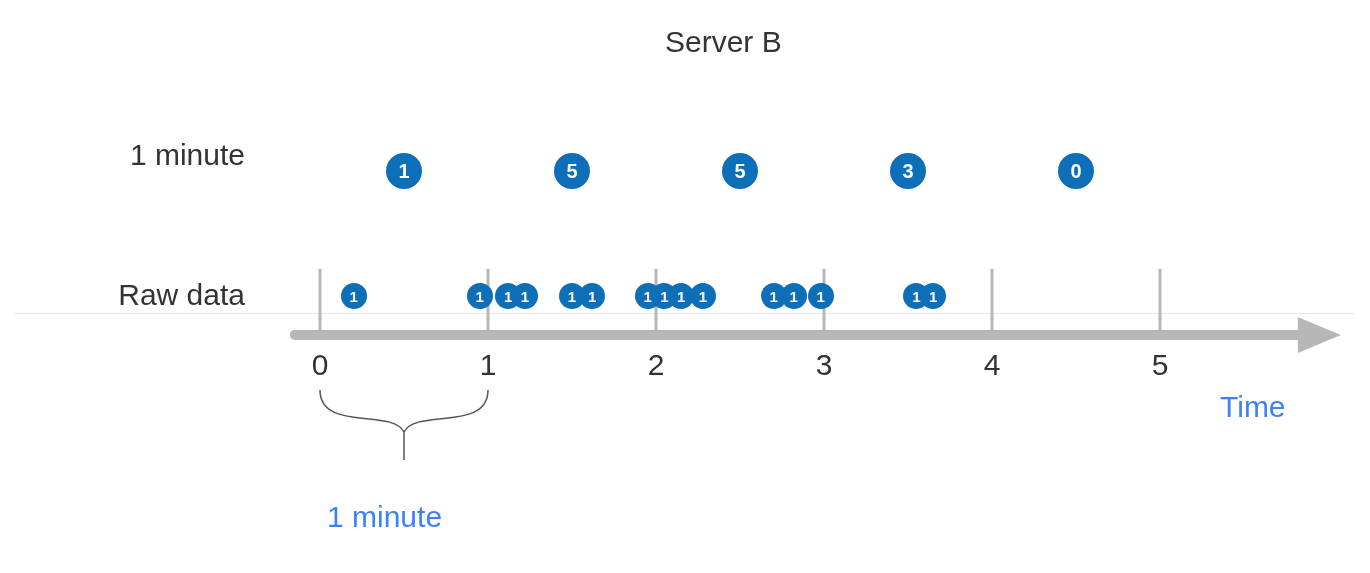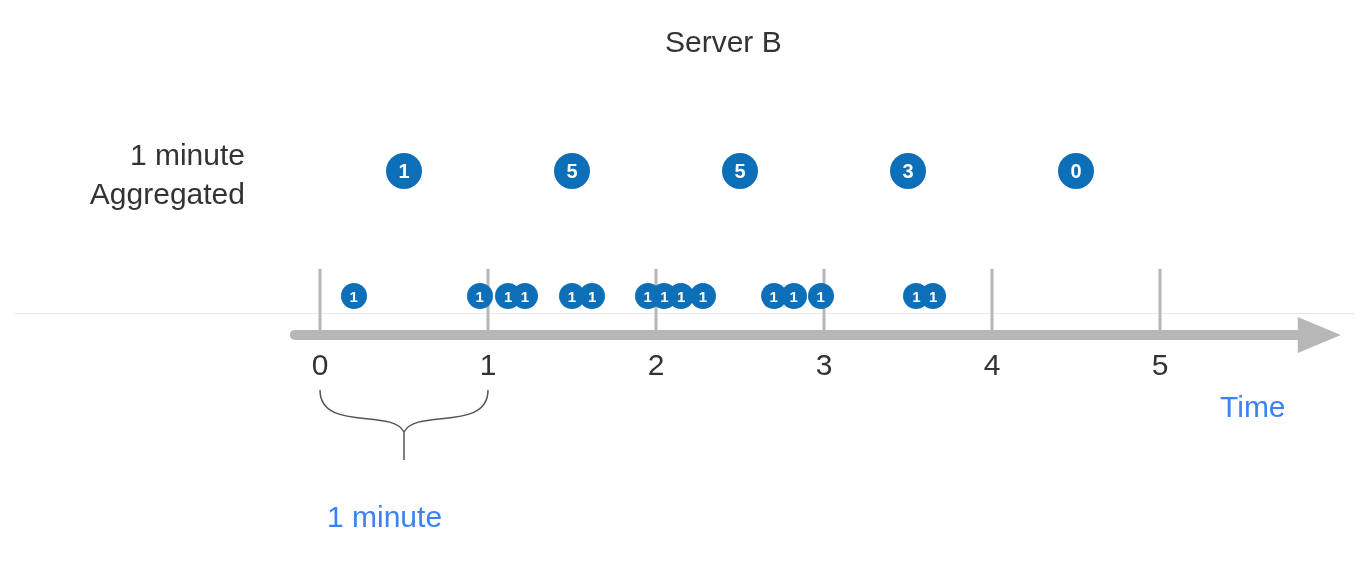--- a/index.html
+++ b/index.html
@@ -65,22 +65,22 @@
 </style>
 </head>
 <body>
 
 <div class="stage" id="stage">
 
   <div class="title" id="diagram-title" style="left: 665px; top: 25px;">Server B</div>
 
   <div class="row-label" id="label-agg" style="left: 40px; top: 135px; width: 205px;">
     <span>1 minute</span><br>
-    <span>Aggregated</span>
   </div>
+  <div class="row-label" id="label-raw" style="left: 60px; top: 275px; width: 185px;">Raw data</div>
 
   <div class="faint-line" id="faint1" style="left: 15px; top: 313px; width: 1340px;"></div>
 
   <svg id="axis-svg" width="1370" height="573" style="position:absolute;left:0;top:0;pointer-events:none">
       <line x1="294.8" y1="335" x2="1302.8" y2="335" stroke="#b7b7b7" stroke-width="10" stroke-linecap="round"></line>
       <polygon points="1297.8,317 1340.8,335 1297.8,353" fill="#b7b7b7"></polygon>
       <line x1="320" x2="320" y1="269" y2="330" stroke="#b7b7b7" stroke-width="3"></line>
       <line x1="488" x2="488" y1="269" y2="330" stroke="#b7b7b7" stroke-width="3"></line>
       <line x1="656" x2="656" y1="269" y2="330" stroke="#b7b7b7" stroke-width="3"></line>
       <line x1="824" x2="824" y1="269" y2="330" stroke="#b7b7b7" stroke-width="3"></line>

